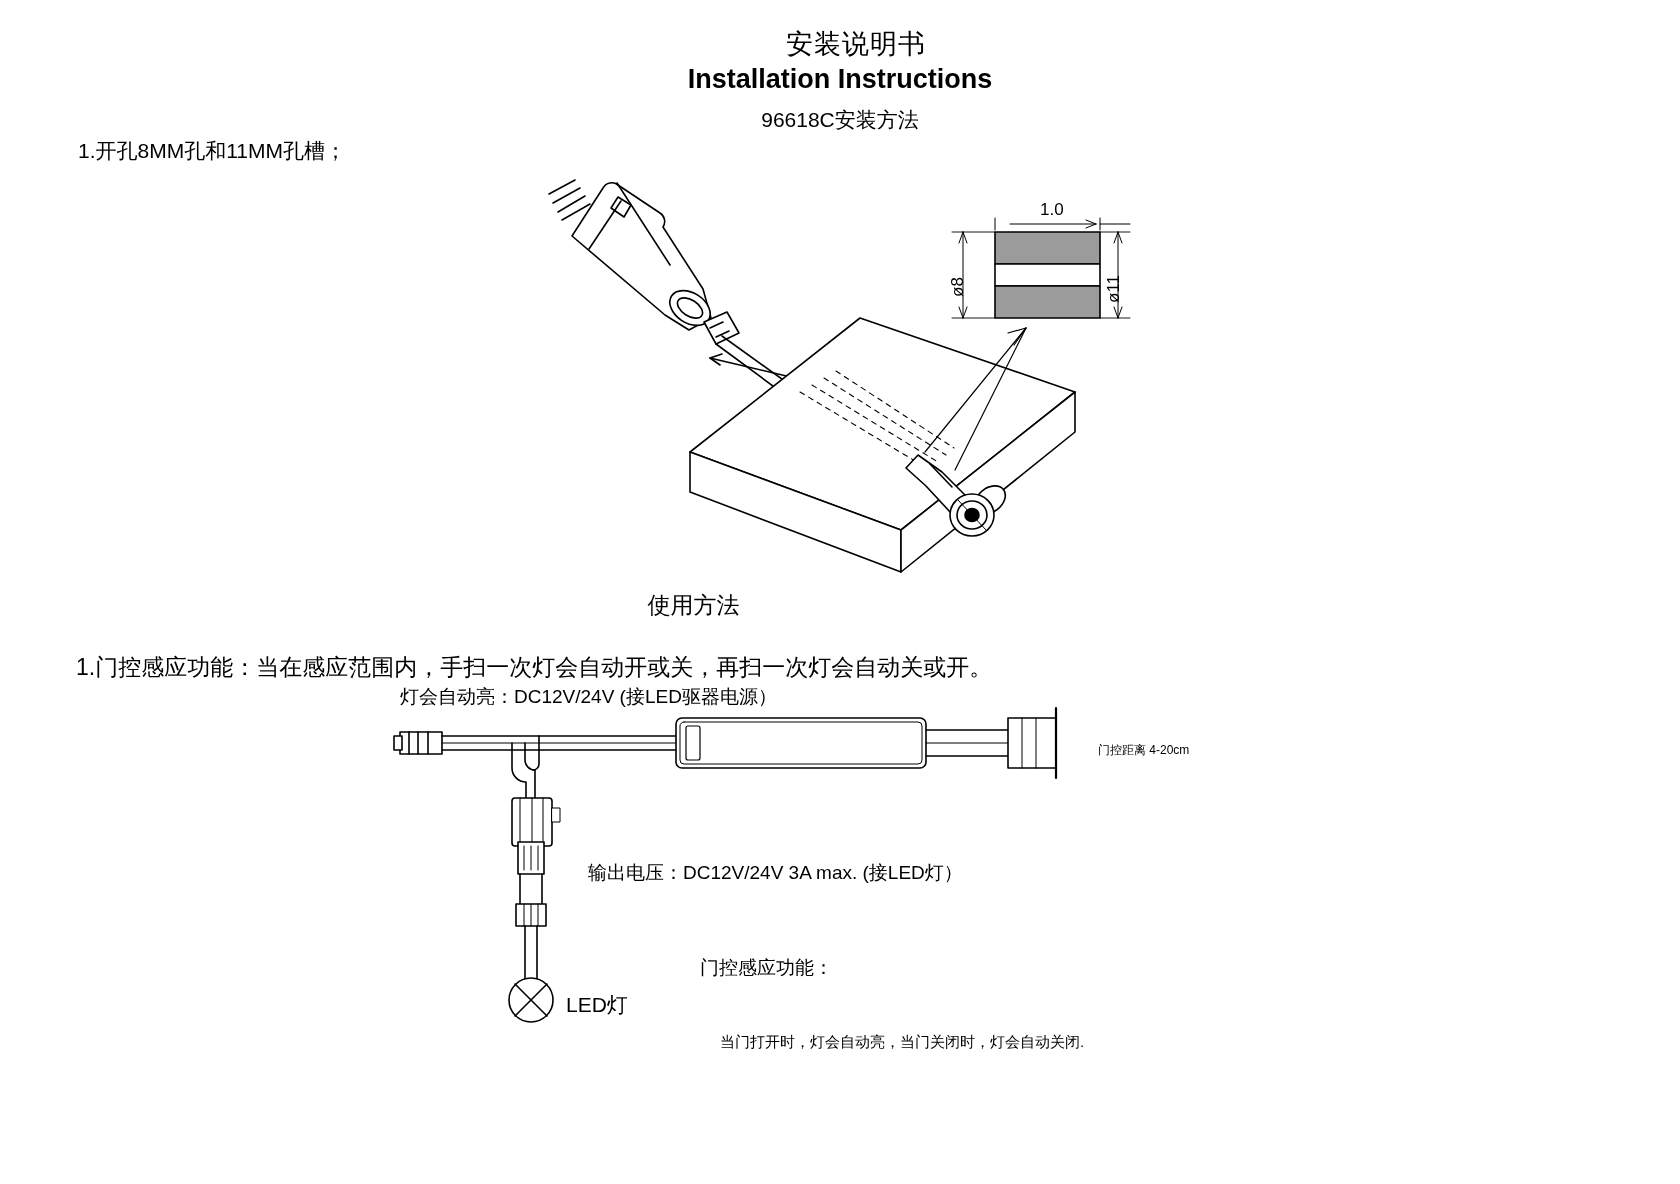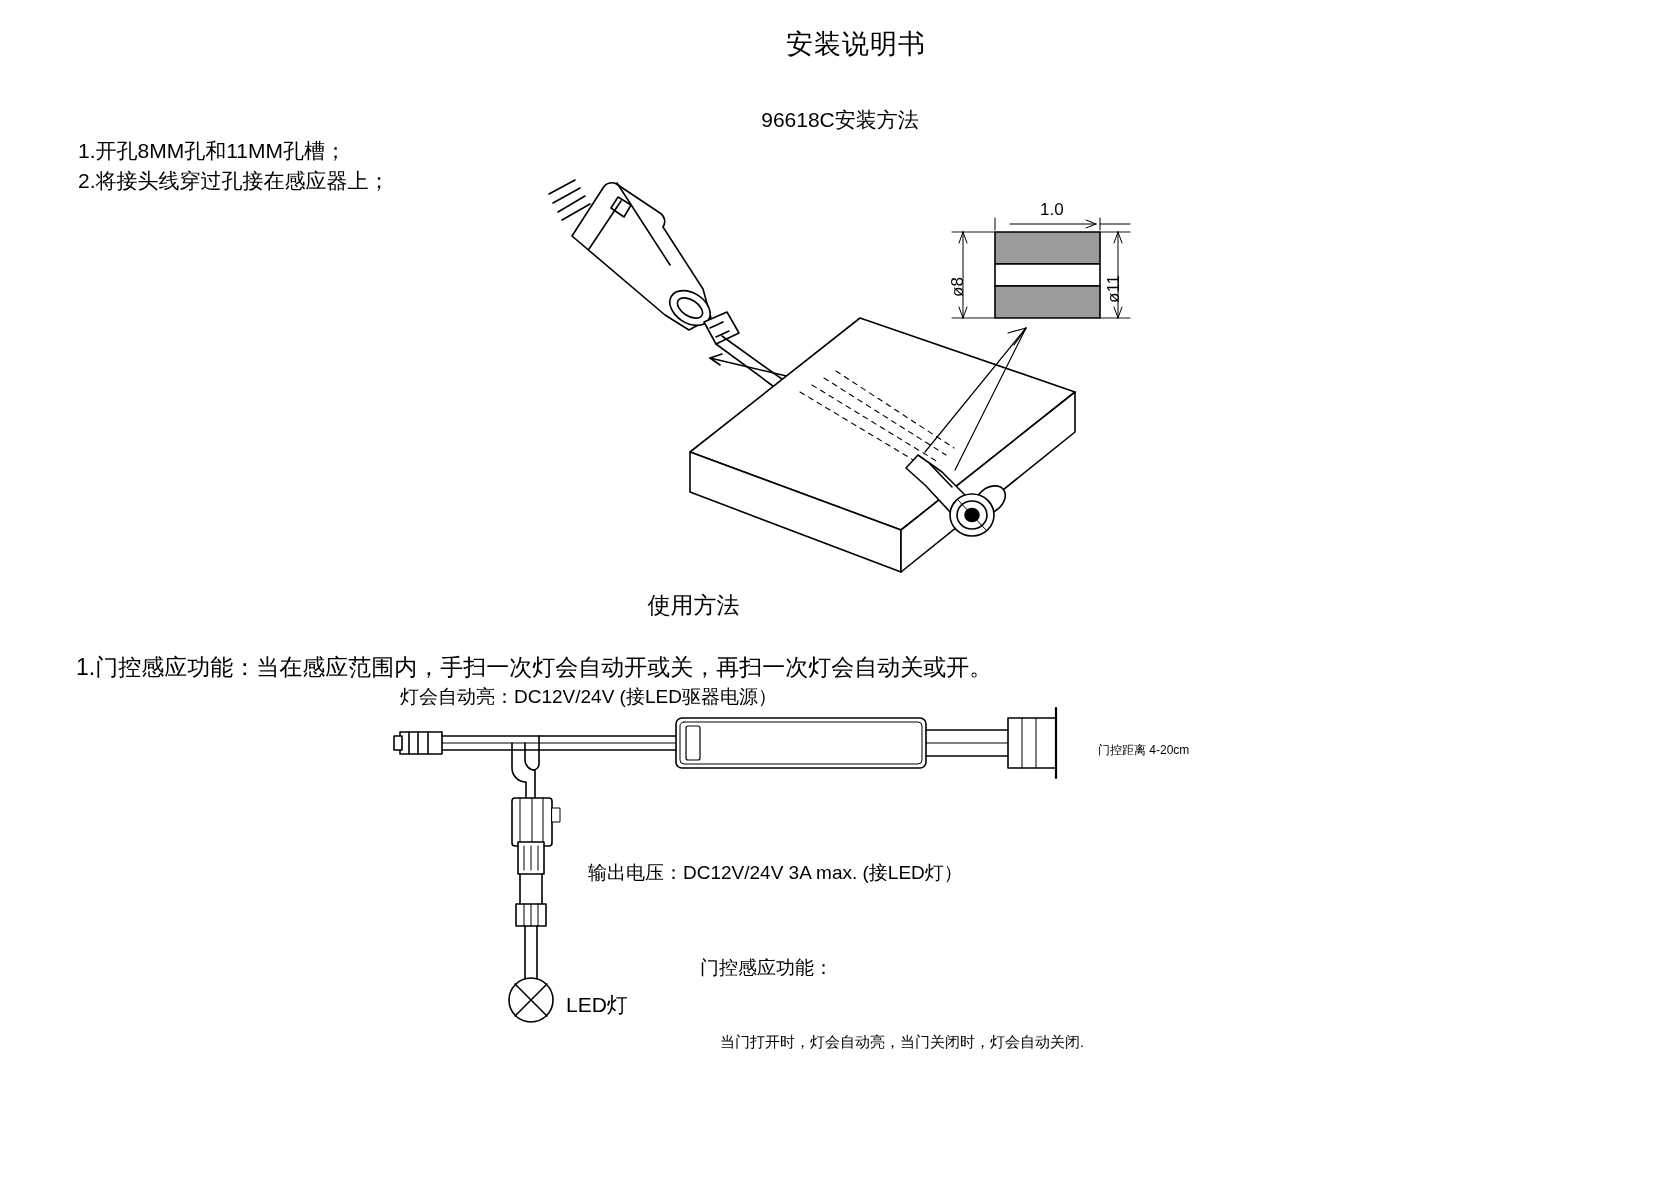--- a/index.html
+++ b/index.html
@@ -101,25 +101,25 @@
 
   svg { display: block; }
   .dg { position: absolute; left: 0; top: 0; }
 </style>
 </head>
 <body>
 
 <div class="page">
 
   <div class="abs" id="title-cn">安装说明书</div>
+  <div class="abs" id="title-en">Installation Instructions</div>
   <div class="abs" id="subtitle">96618C安装方法</div>
 
   <div class="abs" id="steps">
     <div>1.开孔8MM孔和11MM孔槽；</div>
-    <div>2.将接头线穿过孔接在感应器上；</div>
   </div>
 
   <svg class="dg" width="1680" height="600" viewBox="0 0 1680 600">
     <g fill="none" stroke="#000" stroke-width="1.6" stroke-linejoin="round" stroke-linecap="round">
 
       <path d="M575,180 L549,194"></path>
       <path d="M580,188 L553,203"></path>
       <path d="M585,196 L558,212"></path>
       <path d="M590,204 L562,220"></path>
 

